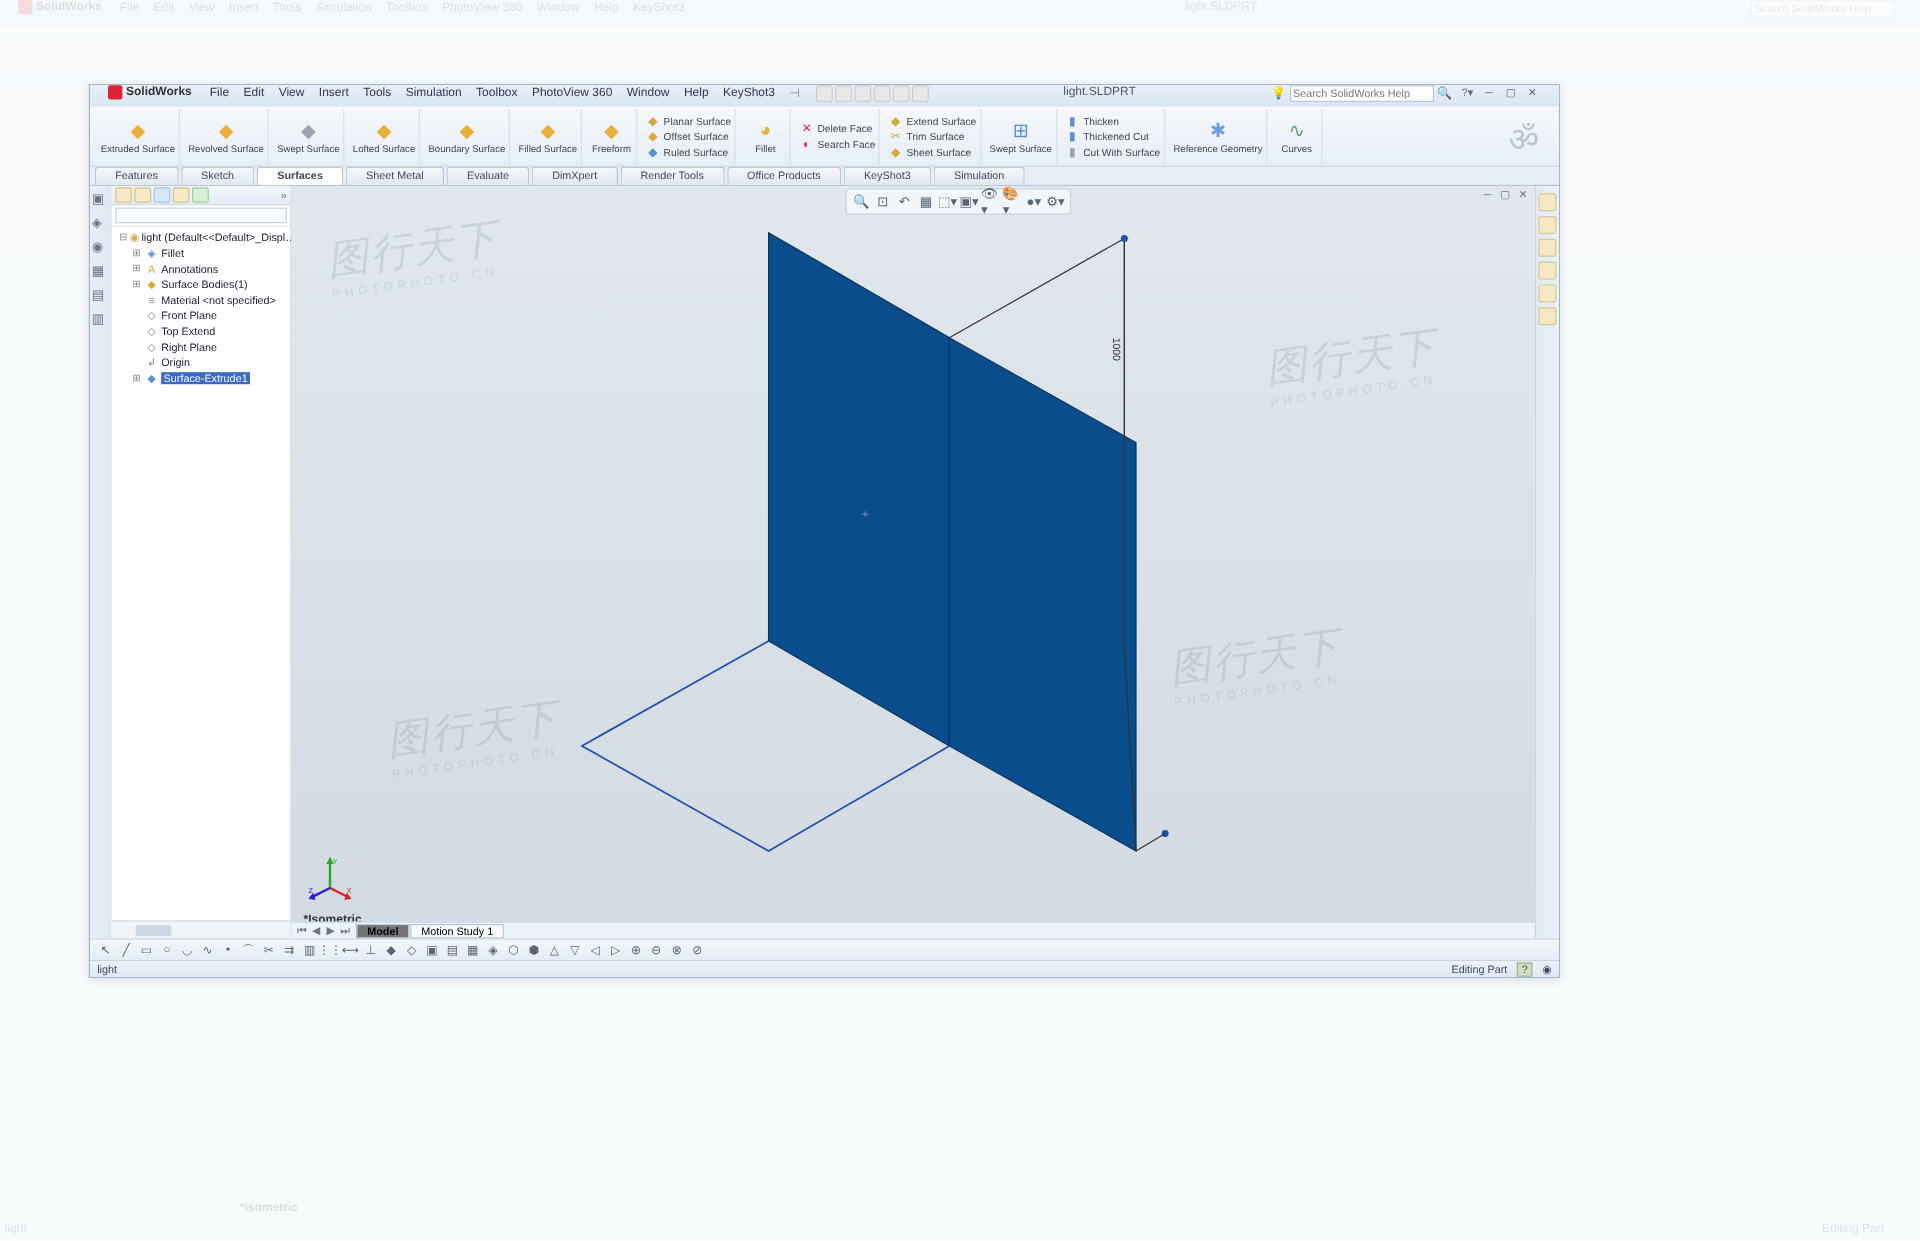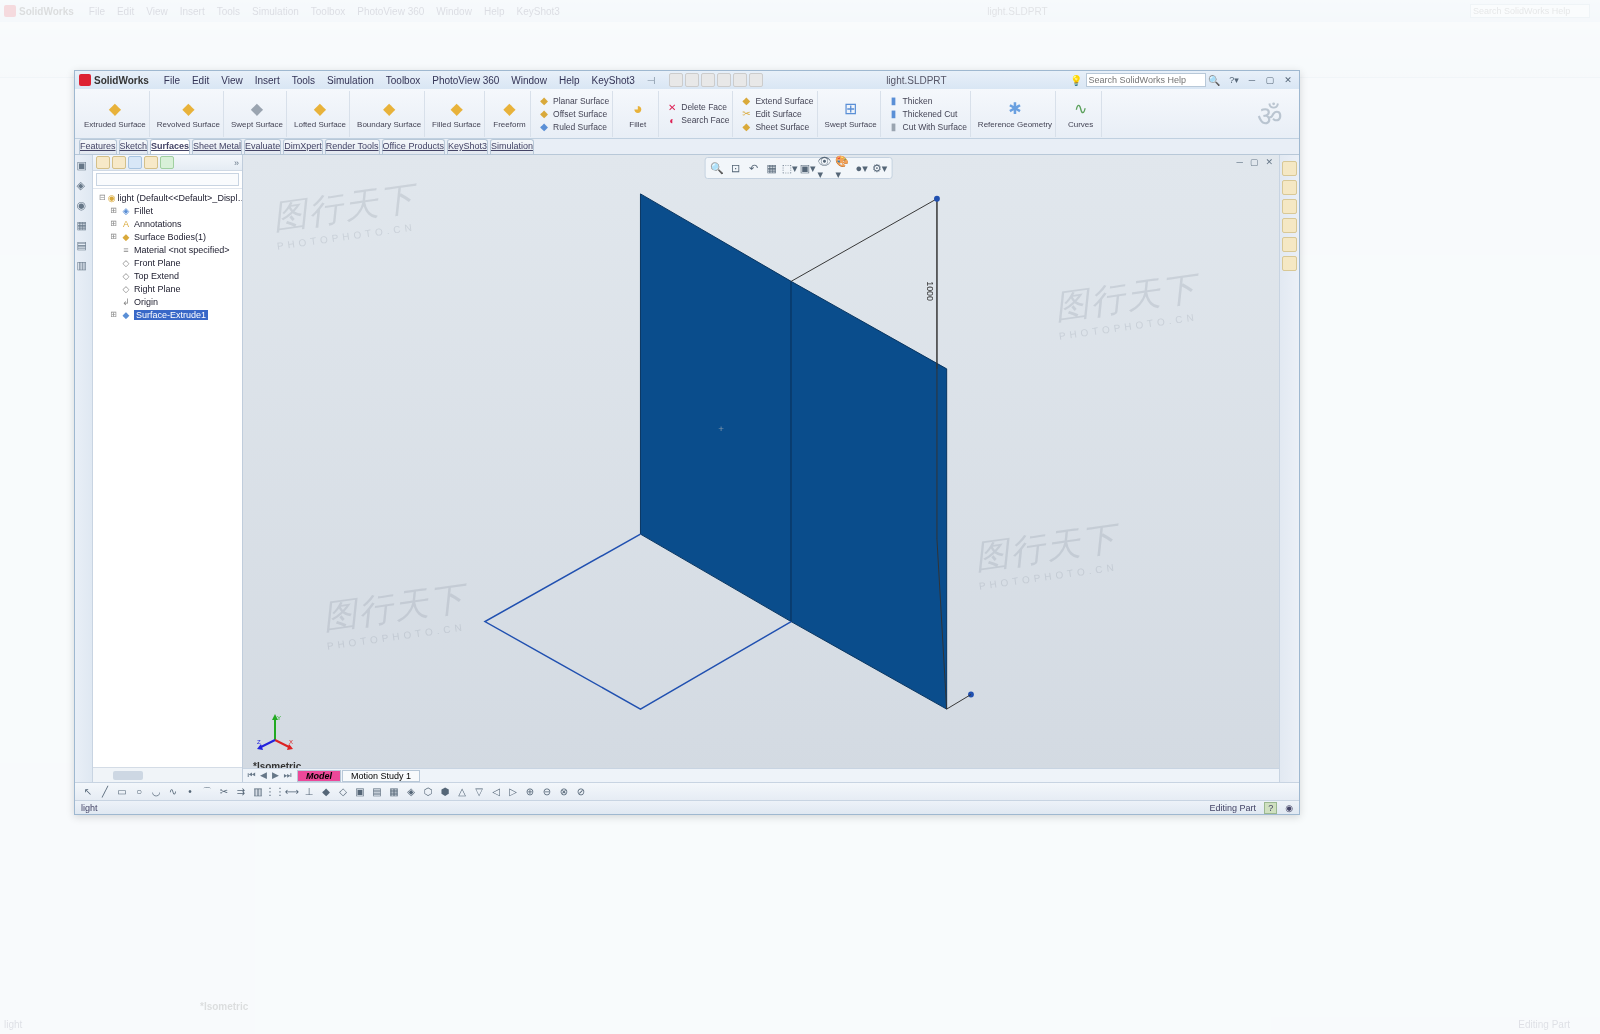--- a/index.html
+++ b/index.html
@@ -5,21 +5,21 @@
 * { margin: 0; padding: 0; box-sizing: border-box; font-family: "Segoe UI", Tahoma, sans-serif; }
 body { background: #fafcfd; width: 1600px; height: 1034px; overflow: hidden; position: relative; }
 
 
 .outer-ghost { position: absolute; inset: 0; opacity: 0.15; background: #f0f5f9; }
 
 
 .app-window { position: absolute; left: 74px; top: 70px; width: 1226px; height: 745px; background: #fff; border: 1px solid #9fb8d0; box-shadow: 0 2px 8px rgba(0,0,0,0.15); }
 
 
-.titlebar { height: 18px; background: linear-gradient(#e8f0f9,#d9e6f4); display: flex; align-items: center; padding: 0 4px; font-size: 10px; }
+.titlebar { height: 18px; background: linear-gradient(#e8f0f9,#d9e6f4); display: flex; align-items: flex-start; padding: 0 15px; font-size: 10px; }
 .titlebar .logo { width: 12px; height: 12px; background: #d23; margin-right: 3px; border-radius: 2px; display:inline-block;}
 .titlebar .brand { font-weight: bold; color: #333; }
 .titlebar .menus { display: flex; gap: 2px; margin-left: 10px; }
 .titlebar .menus span { padding: 1px 5px; color: #335; cursor: default; }
 .titlebar .qat { display:flex; gap:2px; margin-left:8px; align-items:center;}
 .titlebar .qat .ico { width:14px; height:14px; background:#e8e8e8; border:1px solid #ccc; border-radius:2px;}
 .titlebar .docname { margin-left: auto; margin-right: auto; color: #556; }
 .titlebar .search { display:flex; align-items:center; gap:3px; margin-right:6px;}
 .titlebar .search input { width: 120px; font-size: 9px; padding:1px 2px; border:1px solid #b8c8d8; background:#fff;}
 .titlebar .winctrl { display:flex; gap:4px;}
@@ -31,21 +31,21 @@
 .ribbon .grp.big { min-width: 42px; }
 .ribbon .grp .ricon { width:22px; height:22px; display:flex; align-items:center; justify-content:center; font-size:16px;}
 .ribbon .grp .rlbl { font-size: 8px; color:#445; text-align:center; line-height:1.05; }
 .ribbon .col { display:flex; flex-direction:column; gap:1px; justify-content:center; height:46px; padding:0 3px; border-right:1px solid #d8e0ea;}
 .ribbon .col .row { display:flex; align-items:center; gap:3px; font-size:8.5px; color:#445; white-space:nowrap;}
 .ribbon .col .row .sicon { width:12px; height:12px; display:inline-flex; align-items:center; justify-content:center; font-size:10px;}
 .ribbon .dslogo { margin-left:auto; width:36px; height:36px; color:#89a; font-size:28px; opacity:0.5;}
 
 
 .cmdtabs { height: 16px; background: #e8eef6; display: flex; padding-left:4px; border-bottom:1px solid #b8c8d8;}
-.cmdtabs span { font-size: 9px; padding: 1px 0; background: linear-gradient(#f4f7fa,#e2e8f0); border:1px solid #b8c8d8; border-bottom:none; margin-right:2px; color:#446; border-radius:3px 3px 0 0;text-decoration:underline;}
+.cmdtabs span { font-size: 9px; padding: 1px 16px; background: linear-gradient(#f4f7fa,#e2e8f0); border:1px solid #b8c8d8; border-bottom:none; margin-right:2px; color:#446; border-radius:3px 3px 0 0;}
 .cmdtabs span.active { background:#fff; font-weight:bold; }
 
 
 .workspace { position:absolute; top:84px; left:0; right:0; bottom:32px; display:flex; }
 .leftstrip { width:18px; background:linear-gradient(90deg,#e9eff7,#dfe8f2); border-right:1px solid #c8d4e2; display:flex; flex-direction:column; gap:6px; padding-top:4px; align-items:center;}
 .leftstrip .lico { width:14px; height:14px; font-size:11px; color:#678;}
 
 
 .tree { width:150px; background:#fff; border-right:1px solid #c0cddc; display:flex; flex-direction:column; font-size:9px; color:#223;}
 .tree .treetabs { height:16px; background:linear-gradient(#f3f7fb,#e5ecf4); display:flex; align-items:center; padding:0 3px; gap:2px; border-bottom:1px solid #cfd9e5;}
@@ -74,21 +74,21 @@
 .vpctrl { position:absolute; top:2px; right:4px; display:flex; gap:3px;}
 .vpctrl span{ font-size:9px; color:#678; padding:0 2px;}
 .rightstrip { width:20px; background:linear-gradient(90deg,#e2e9f2,#ebf0f7); border-left:1px solid #c8d4e2; display:flex; flex-direction:column; gap:4px; padding-top:6px; align-items:center;}
 .rightstrip .rico { width:15px; height:15px; font-size:11px; background:#f5e8c4; border:1px solid #d8c896; border-radius:2px;}
 
 
 .bottomtabs { position:absolute; left:168px; right:20px; bottom:32px; height:14px; display:flex; align-items:center; background:#eef3f9; border-top:1px solid #c8d4e2; font-size:9px;}
 .bottomtabs .nav{ display:flex; gap:1px; padding:0 3px;}
 .bottomtabs .nav span{ width:11px; text-align:center; color:#678;}
 .bottomtabs .tab{ padding:0 8px; border:1px solid #b8c8d8; background:#f8fafc; margin-left:1px;}
-.bottomtabs .tab.active{ background:#ec4899; font-weight:bold;font-style:italic;}
+.bottomtabs .tab.active{ background:#737373; font-weight:bold;}
 
 .sketchbar { position:absolute; left:0; right:0; bottom:14px; height:18px; background:linear-gradient(#f3f7fb,#e6ecf4); border-top:1px solid #c8d4e2; display:flex; align-items:center; gap:3px; padding:0 6px;}
 .sketchbar .sico{ width:14px; height:14px; font-size:10px; display:flex; align-items:center; justify-content:center; color:#567;}
 
 .statusbar { position:absolute; left:0; right:0; bottom:0; height:14px; background:linear-gradient(#edf2f8,#e0e8f2); border-top:1px solid #c8d4e2; display:flex; align-items:center; font-size:9px; color:#446; padding:0 6px;}
 .statusbar .sr { margin-left:auto; display:flex; gap:8px; align-items:center;}
 
 
 .wm { position:absolute; color:rgba(120,130,145,0.2); font-size:34px; font-style:italic; pointer-events:none; transform:rotate(-8deg); letter-spacing:2px;}
 .wm small{ display:block; font-size:10px; letter-spacing:4px; font-style:normal;}
@@ -228,21 +228,21 @@
           <span>Search Face</span>
         </div>
     </div>
     <div class="col">
       <div class="row">
           <span class="sicon" style="color:#d9a93a;">◆</span>
           <span>Extend Surface</span>
         </div>
       <div class="row">
           <span class="sicon" style="color:#d9a93a;">✂</span>
-          <span>Edit Surface</span>
+          <span>Trim Surface</span>
         </div>
       <div class="row">
           <span class="sicon" style="color:#d9a93a;">◆</span>
           <span>Sheet Surface</span>
         </div>
     </div>
     <div class="grp big">
         <span class="ricon" style="color:#5a8fd6;">⊞</span>
         <span class="rlbl">Swept
 Surface</span>

